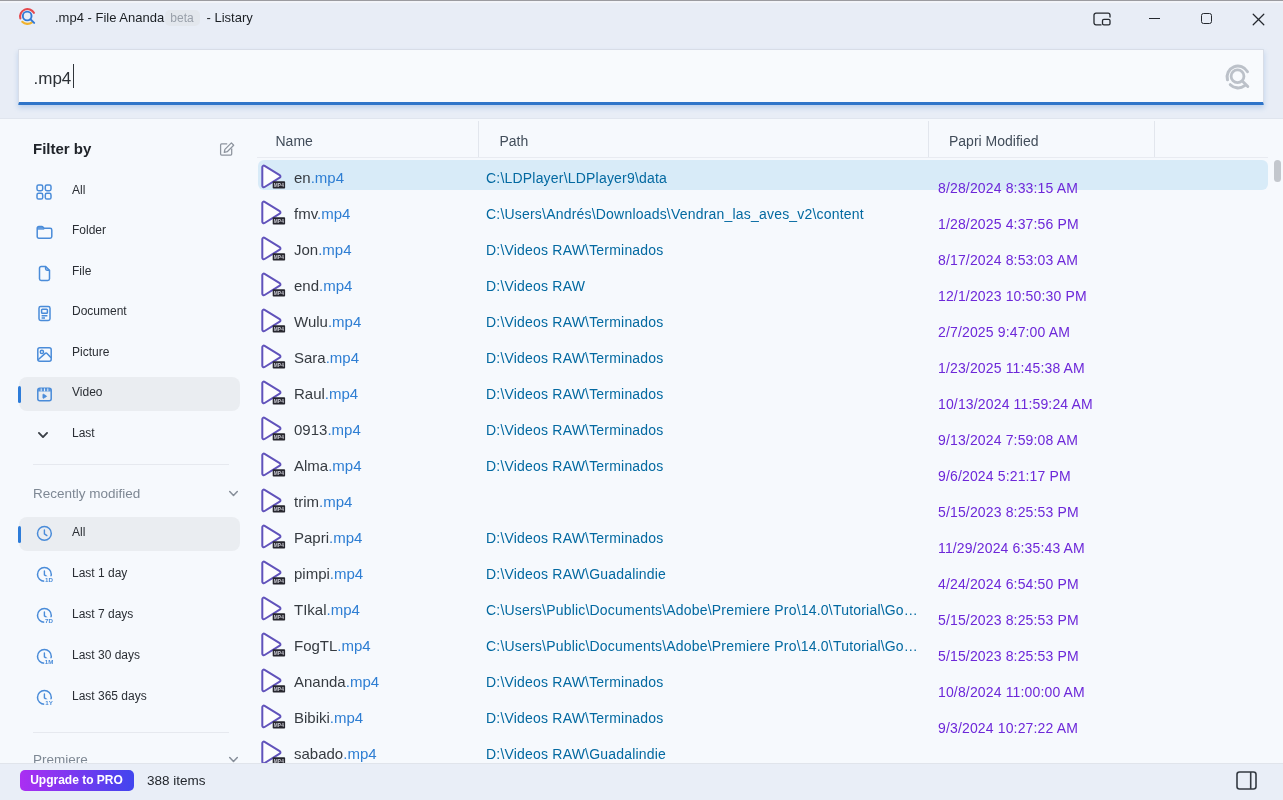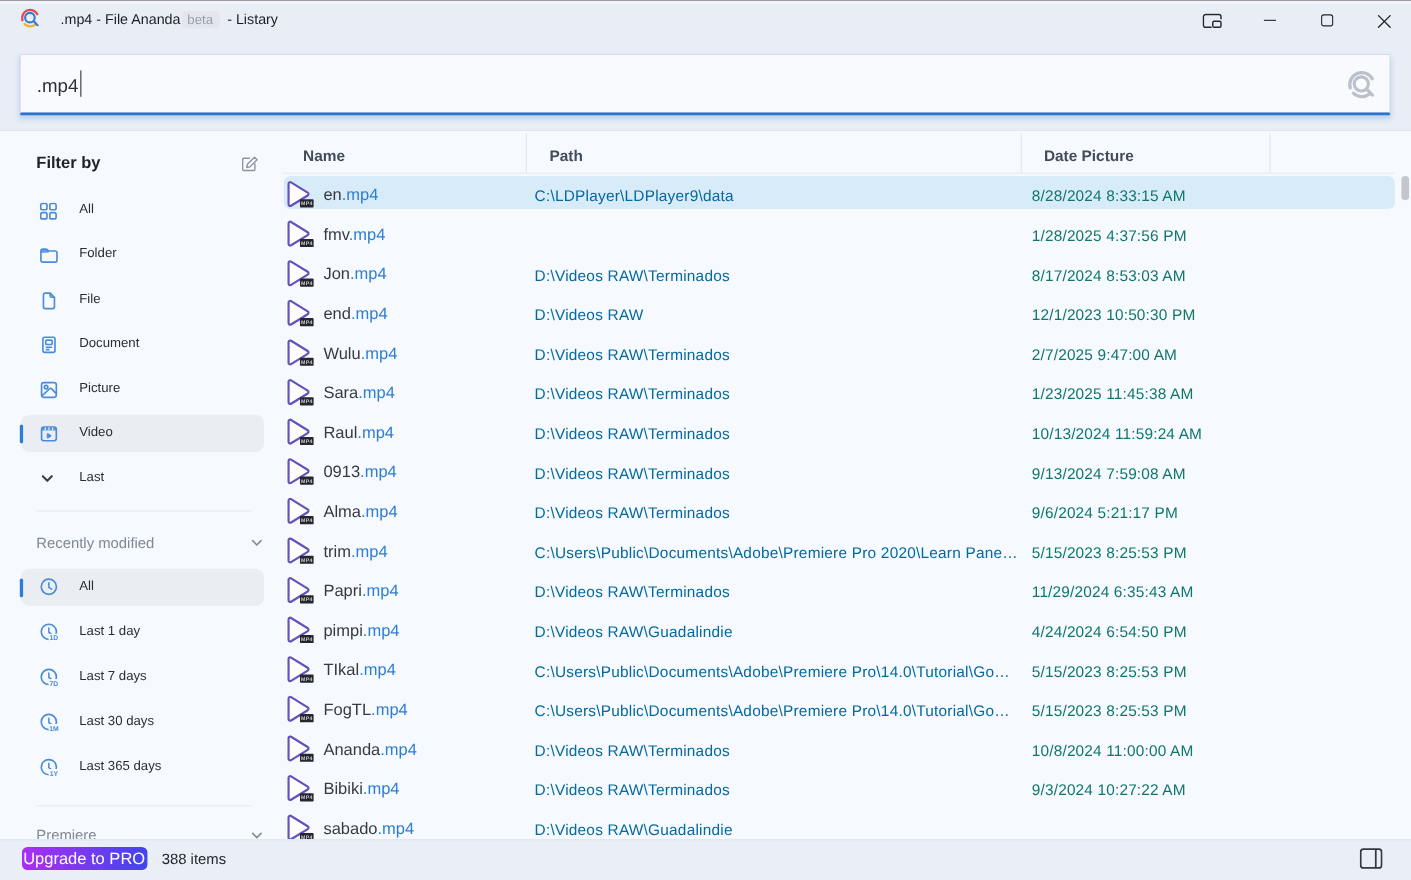--- a/index.html
+++ b/index.html
@@ -11,29 +11,29 @@
   #beta { left:164.5px; top:9.5px; width:35px; height:16.5px; background:#e3e7ed; border-radius:5px; color:#99a0aa; font-size:12px; text-align:center; line-height:16.5px; }
   #titlespace { left:206.5px; top:10px; font-size:13px; color:#1b1f24; }
   #searchbox { left:18px; top:49px; width:1246px; height:56px; background:#f8fafd; border:1px solid #d8dde7; border-bottom:3px solid #2e74c9; border-radius:1px; box-shadow:0 3px 5px rgba(90,145,215,0.30); }
   #searchtext { left:33.5px; top:68.5px; font-size:17px; color:#2c3036; }
   #caret { left:73px; top:64px; width:1.4px; height:23.5px; background:#30353b; }
   .sideitem { position:absolute; left:72px; font-size:12px; color:#2a2e34; }
   .selbg { position:absolute; left:19px; width:221px; height:34px; background:#eaedf1; border-radius:8px; }
   .selbar { position:absolute; left:18px; width:3px; height:17px; background:#2d7cd9; border-radius:2px; }
   .greyhead { position:absolute; left:33px; font-size:13.5px; color:#7e8894; }
   .divline { position:absolute; left:33px; width:196px; height:1px; background:#e6e9ef; }
-  .th { position:absolute; font-size:14px; font-weight:bold; color:#424d5a; }
+  .th { position:absolute; font-size:14px; font-weight:normal; color:#424d5a; }
   .colsep { position:absolute; width:1px; height:36px; background:#e2e6ed; }
   .rowname { position:absolute; left:294px; font-size:15px; color:#363b41; white-space:pre; }
   .rowname b { font-weight:normal; color:#2e7ed3; }
   .rowpath { position:absolute; left:486px; font-size:14px; color:#0369a1; letter-spacing:0.2px; white-space:pre; }
-  .rowdate { position:absolute; left:938px; font-size:14px; color:#0f766e; letter-spacing:0.15px; white-space:pre; }
+  .rowdate { position:absolute; left:938px; font-size:14px; color:#6d28d9; letter-spacing:0.15px; white-space:pre;margin-top:10px; }
   #scrollthumb { left:1274px; top:160px; width:7px; height:22px; background:#c3c7cd; border-radius:3.5px; }
   #bottombar { left:0; top:763px; width:1283px; height:37px; background:#e9eef7; border-top:1px solid #e0e4eb; }
-  #probtn { left:19.5px; top:769.5px; width:114px; height:21px; border-radius:5px; background:linear-gradient(90deg,#ab2ef2,#4145ee); color:#fff; font-size:15px; font-weight:normal; text-align:center; line-height:21px; }
+  #probtn { left:19.5px; top:769.5px; width:114px; height:21px; border-radius:5px; background:linear-gradient(90deg,#ab2ef2,#4145ee); color:#fff; font-size:12px; font-weight:bold; text-align:center; line-height:21px; }
   #items { left:147px; top:773px; font-size:13.5px; color:#23272d; }
   #clip { position:absolute; left:0; top:119px; width:1283px; height:644px; overflow:hidden; }
 </style>
 </head>
 <body>
 <div id="topband" class="abs"></div>
 <div class="abs" style="left:0;top:0;width:1283px;height:1px;background:#9b9ba0"></div>
 <div class="abs" style="left:0;top:1px;width:1283px;height:2px;background:#f2f4f9"></div>
 <svg class="abs" style="left:18px;top:7px" width="19" height="19" viewBox="0 0 24 24" fill="none">
 <path d="M3.0 14.4 A9.3 9.3 0 0 1 20.1 7.4" stroke="#e5484d" stroke-width="2.6" stroke-linecap="round"></path>
@@ -151,39 +151,40 @@
     </svg>
 <div class="sideitem" style="top:570px">Last 365 days</div>
 <div class="divline" style="top:613px"></div>
 <div class="greyhead" style="top:633px">Premiere</div>
 <svg class="abs" style="left:227px;top:634px" width="13" height="13" viewBox="0 0 12 12" fill="none" stroke="#868e99" stroke-width="1.4" stroke-linecap="round" stroke-linejoin="round">
 <path d="M2.5 4.2 L6 7.8 L9.5 4.2"></path>
 </svg>
 <div class="abs" style="left:257px;top:38px;width:1011px;height:1px;background:#e8ebf1"></div>
 <div class="th" style="left:275.5px;top:13.5px">Name</div>
 <div class="th" style="left:499.5px;top:13.5px">Path</div>
-<div class="th" style="left:949px;top:13.5px">Date Picture</div>
+<div class="th" style="left:949px;top:13.5px">Papri Modified</div>
 <div class="colsep" style="left:478px;top:2px"></div>
 <div class="colsep" style="left:928px;top:2px"></div>
 <div class="colsep" style="left:1154px;top:2px"></div>
 <div class="abs" style="left:258px;top:41px;width:1010px;height:30px;background:#d8ebf8;border-radius:6px"></div>
 <svg class="abs" style="left:260.5px;top:44.5px" width="26" height="26" viewBox="0 0 26 26" fill="none">
 <path d="M1.3 3.1 C1.3 1.9 2.6 1.2 3.6 1.8 L18.7 11.1 C19.7 11.7 19.7 13.1 18.7 13.7 L3.6 23 C2.6 23.6 1.3 22.9 1.3 21.7 Z" stroke="#6153bb" stroke-width="2" fill="#fdfdfe" stroke-linejoin="round"></path>
 <rect x="11.7" y="17.2" width="12.4" height="7.4" rx="0.8" fill="#26262e"></rect>
 <text x="17.9" y="22.8" font-size="4.8" font-weight="bold" fill="#c9c9d2" text-anchor="middle" font-family="Liberation Sans,sans-serif" letter-spacing="0.2">MP4</text>
 </svg>
 <div class="rowname" style="top:49.5px">en<b>.mp4</b></div>
 <div class="rowpath" style="top:50.5px">C:\LDPlayer\LDPlayer9\data</div>
 <div class="rowdate" style="top:50.5px">8/28/2024 8:33:15 AM</div>
 <svg class="abs" style="left:260.5px;top:80.5px" width="26" height="26" viewBox="0 0 26 26" fill="none">
 <path d="M1.3 3.1 C1.3 1.9 2.6 1.2 3.6 1.8 L18.7 11.1 C19.7 11.7 19.7 13.1 18.7 13.7 L3.6 23 C2.6 23.6 1.3 22.9 1.3 21.7 Z" stroke="#6153bb" stroke-width="2" fill="#fdfdfe" stroke-linejoin="round"></path>
 <rect x="11.7" y="17.2" width="12.4" height="7.4" rx="0.8" fill="#26262e"></rect>
 <text x="17.9" y="22.8" font-size="4.8" font-weight="bold" fill="#c9c9d2" text-anchor="middle" font-family="Liberation Sans,sans-serif" letter-spacing="0.2">MP4</text>
 </svg>
 <div class="rowname" style="top:85.5px">fmv<b>.mp4</b></div>
+<div class="rowpath" style="top:86.5px">C:\Users\Andrés\Downloads\Vendran_las_aves_v2\content</div>
 <div class="rowdate" style="top:86.5px">1/28/2025 4:37:56 PM</div>
 <svg class="abs" style="left:260.5px;top:116.5px" width="26" height="26" viewBox="0 0 26 26" fill="none">
 <path d="M1.3 3.1 C1.3 1.9 2.6 1.2 3.6 1.8 L18.7 11.1 C19.7 11.7 19.7 13.1 18.7 13.7 L3.6 23 C2.6 23.6 1.3 22.9 1.3 21.7 Z" stroke="#6153bb" stroke-width="2" fill="#fdfdfe" stroke-linejoin="round"></path>
 <rect x="11.7" y="17.2" width="12.4" height="7.4" rx="0.8" fill="#26262e"></rect>
 <text x="17.9" y="22.8" font-size="4.8" font-weight="bold" fill="#c9c9d2" text-anchor="middle" font-family="Liberation Sans,sans-serif" letter-spacing="0.2">MP4</text>
 </svg>
 <div class="rowname" style="top:121.5px">Jon<b>.mp4</b></div>
 <div class="rowpath" style="top:122.5px">D:\Videos RAW\Terminados</div>
 <div class="rowdate" style="top:122.5px">8/17/2024 8:53:03 AM</div>
 <svg class="abs" style="left:260.5px;top:152.5px" width="26" height="26" viewBox="0 0 26 26" fill="none">
@@ -233,21 +234,20 @@
 </svg>
 <div class="rowname" style="top:337.5px">Alma<b>.mp4</b></div>
 <div class="rowpath" style="top:338.5px">D:\Videos RAW\Terminados</div>
 <div class="rowdate" style="top:338.5px">9/6/2024 5:21:17 PM</div>
 <svg class="abs" style="left:260.5px;top:368.5px" width="26" height="26" viewBox="0 0 26 26" fill="none">
 <path d="M1.3 3.1 C1.3 1.9 2.6 1.2 3.6 1.8 L18.7 11.1 C19.7 11.7 19.7 13.1 18.7 13.7 L3.6 23 C2.6 23.6 1.3 22.9 1.3 21.7 Z" stroke="#6153bb" stroke-width="2" fill="#fdfdfe" stroke-linejoin="round"></path>
 <rect x="11.7" y="17.2" width="12.4" height="7.4" rx="0.8" fill="#26262e"></rect>
 <text x="17.9" y="22.8" font-size="4.8" font-weight="bold" fill="#c9c9d2" text-anchor="middle" font-family="Liberation Sans,sans-serif" letter-spacing="0.2">MP4</text>
 </svg>
 <div class="rowname" style="top:373.5px">trim<b>.mp4</b></div>
-<div class="rowpath" style="top:374.5px">C:\Users\Public\Documents\Adobe\Premiere Pro 2020\Learn Pane…</div>
 <div class="rowdate" style="top:374.5px">5/15/2023 8:25:53 PM</div>
 <svg class="abs" style="left:260.5px;top:404.5px" width="26" height="26" viewBox="0 0 26 26" fill="none">
 <path d="M1.3 3.1 C1.3 1.9 2.6 1.2 3.6 1.8 L18.7 11.1 C19.7 11.7 19.7 13.1 18.7 13.7 L3.6 23 C2.6 23.6 1.3 22.9 1.3 21.7 Z" stroke="#6153bb" stroke-width="2" fill="#fdfdfe" stroke-linejoin="round"></path>
 <rect x="11.7" y="17.2" width="12.4" height="7.4" rx="0.8" fill="#26262e"></rect>
 <text x="17.9" y="22.8" font-size="4.8" font-weight="bold" fill="#c9c9d2" text-anchor="middle" font-family="Liberation Sans,sans-serif" letter-spacing="0.2">MP4</text>
 </svg>
 <div class="rowname" style="top:409.5px">Papri<b>.mp4</b></div>
 <div class="rowpath" style="top:410.5px">D:\Videos RAW\Terminados</div>
 <div class="rowdate" style="top:410.5px">11/29/2024 6:35:43 AM</div>
 <svg class="abs" style="left:260.5px;top:440.5px" width="26" height="26" viewBox="0 0 26 26" fill="none">

